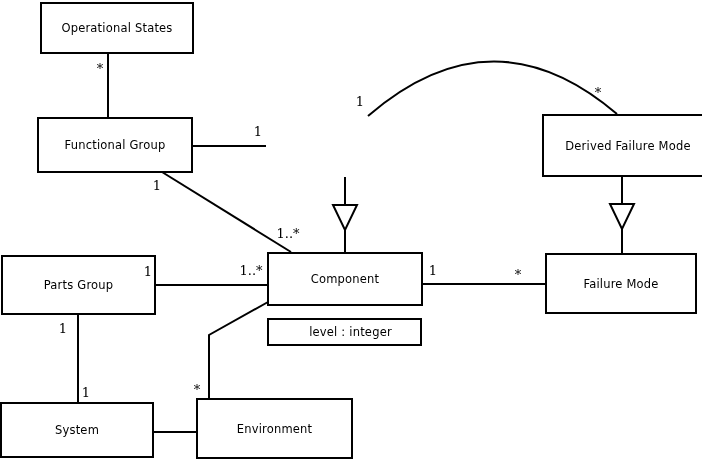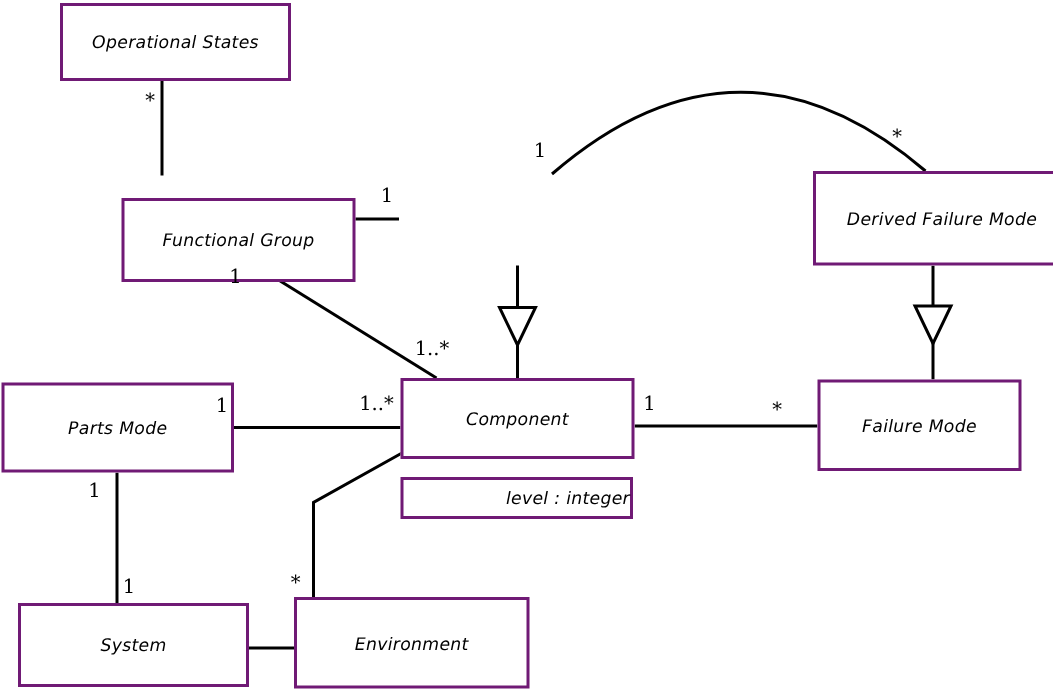--- a/index.html
+++ b/index.html
@@ -18,34 +18,33 @@
   .connector-layer {
     position: absolute;
     left: 0;
     top: 0;
     z-index: 1;
   }
   .uml-box {
     position: absolute;
     box-sizing: border-box;
     background: #ffffff;
-    border: 2px solid #701a75;
+    border: 2px solid #000000;
     color: #000000;
     font-size: 11.5px;
     letter-spacing: 0.2px;
     display: flex;
     align-items: center;
     justify-content: center;
     text-align: center;
     z-index: 2;
     white-space: nowrap;
-    font-style: italic;
   }
   .uml-box.attr {
-    justify-content: flex-end;
+    justify-content: center;
     padding-left: 12px;
     font-size: 11.5px;
   }
   .mult {
     position: absolute;
     transform: translate(-50%, -50%);
     font-family: "DejaVu Serif", serif;
     font-size: 13px;
     color: #000000;
     z-index: 3;
@@ -82,45 +81,45 @@
 
     <line x1="154" y1="432" x2="196" y2="432" stroke="#000" stroke-width="2"></line>
 
     <polyline points="268,302 209,335 209,398" fill="none" stroke="#000" stroke-width="2"></polyline>
   </svg>
 
   <div class="uml-box" style="left:40px; top:2px; width:154px; height:52px;">
     <span>Operational States</span>
   </div>
 
-  <div class="uml-box" style="left:37px; top:132px; width:156px; height:56px;margin-left:44px;">
+  <div class="uml-box" style="left:37px; top:117px; width:156px; height:56px;">
     <span>Functional Group</span>
   </div>
 
 
   <div class="uml-box" style="left:542px; top:114px; width:172px; height:63px;justify-content:center;">
     <span>Derived Failure Mode</span>
   </div>
 
   <div class="uml-box" style="left:1px; top:255px; width:155px; height:60px;">
-    <span>Parts Mode</span>
+    <span>Parts Group</span>
   </div>
 
   <div class="uml-box" style="left:267px; top:252px; width:156px; height:54px;">
     <span>Component</span>
   </div>
   <div class="uml-box attr" style="left:267px; top:318px; width:155px; height:28px;">
     <span>level : integer</span>
   </div>
 
-  <div class="uml-box" style="left:545px; top:253px; width:136px; height:61px;">
+  <div class="uml-box" style="left:545px; top:253px; width:152px; height:61px;">
     <span>Failure Mode</span>
   </div>
 
-  <div class="uml-box" style="left:12px; top:402px; width:154px; height:56px;">
+  <div class="uml-box" style="left:0px; top:402px; width:154px; height:56px;">
     <span>System</span>
   </div>
 
   <div class="uml-box" style="left:196px; top:398px; width:157px; height:61px;">
     <span>Environment</span>
   </div>
 
   <span class="mult" style="left:100px; top:68px;">*</span>
   <span class="mult" style="left:258px; top:131px;">1</span>
   <span class="mult" style="left:360px; top:101px;">1</span>

